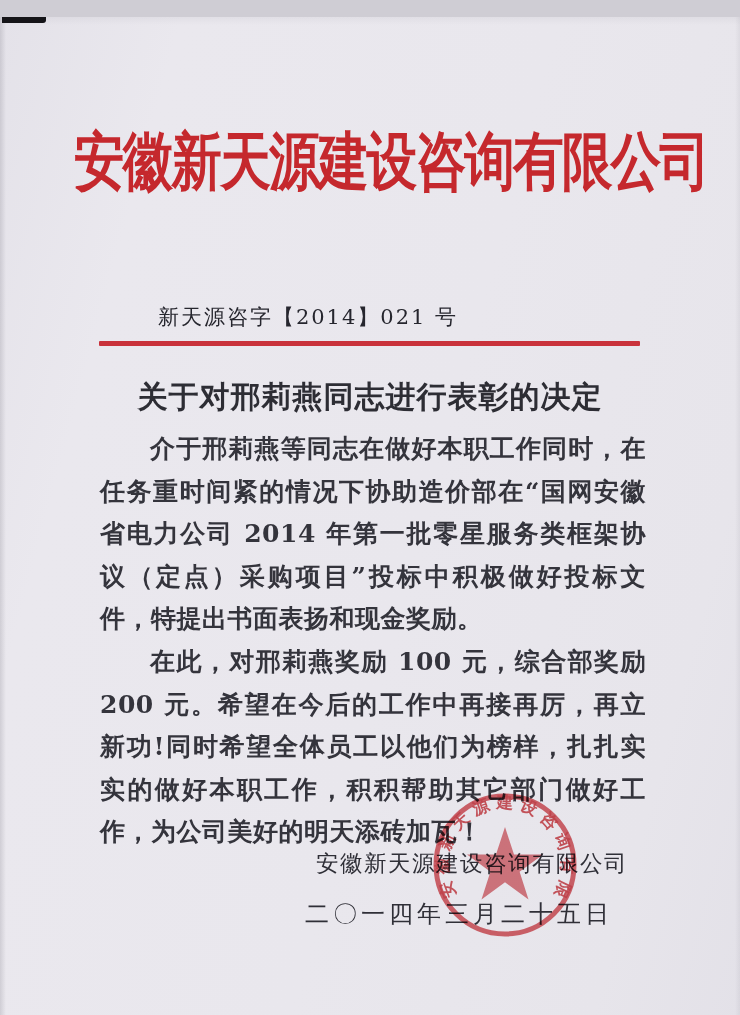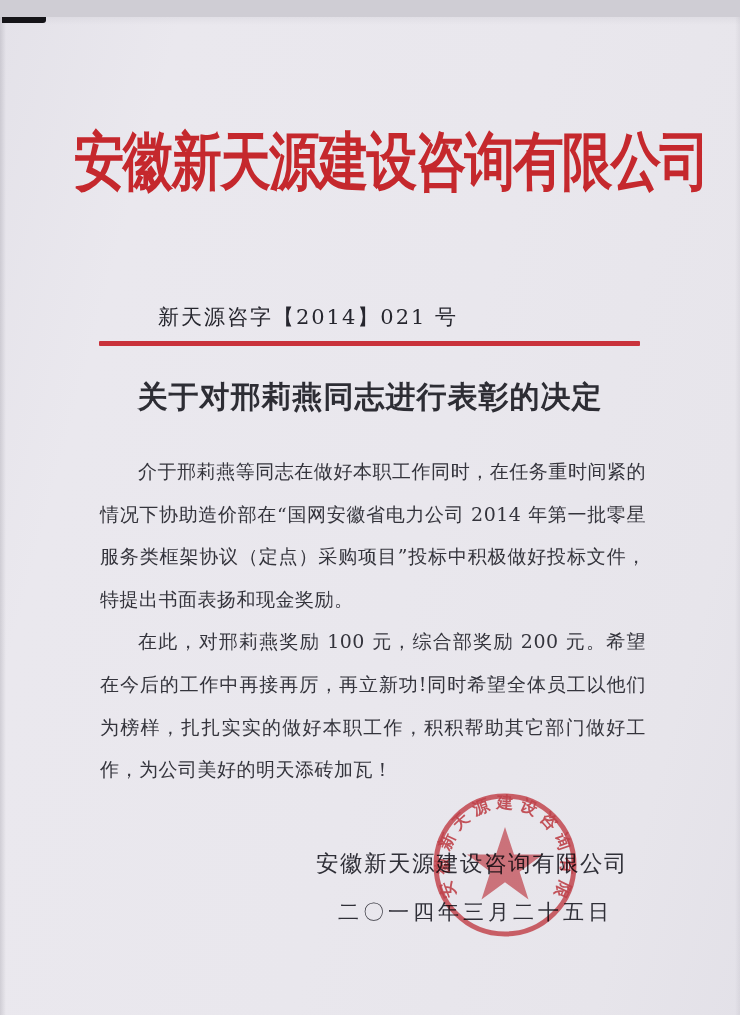--- a/index.html
+++ b/index.html
@@ -35,32 +35,32 @@
   }
   .divider{
     position:absolute;top:324px;left:99px;width:541px;height:5px;border-radius:1px;
   }
   .title{
     position:absolute;top:360px;left:0;width:740px;margin:0;
     text-align:center;font-size:30px;font-weight:bold;letter-spacing:1px;color:#2d2d34;
     font-family:"DejaVu Sans","Liberation Sans",sans-serif;
   }
   .body-text{
-    position:absolute;top:433px;left:100px;width:546px;
-    font-size:19px;line-height:42.6px;color:#34343c;
-    text-align:justify;letter-spacing:.5px;
+    position:absolute;top:411px;left:100px;width:546px;
+    font-size:25px;line-height:42.6px;color:#34343c;
+    text-align:justify;letter-spacing:.5px;font-weight:bold;
   }
   .body-text p{margin:0;text-indent:2em;}
   .signature{
     position:absolute;top:831px;right:112px;
     font-size:22.5px;letter-spacing:1.5px;color:#2f2f37;white-space:nowrap;
   }
   .sign-date{
     position:absolute;top:881px;right:127px;
-    font-size:21px;letter-spacing:4px;color:#2f2f37;white-space:nowrap;
+    font-size:24px;letter-spacing:4px;color:#2f2f37;white-space:nowrap;
   }
   .seal{
     position:absolute;top:762px;left:419px;width:172px;height:172px;
     mix-blend-mode:multiply;opacity:.93;filter:blur(.4px);
   }
   .seal svg{display:block;width:100%;height:100%;}
   .seal text{
     font-family:"DejaVu Sans","Liberation Sans",sans-serif;
     font-size:16.5px;font-weight:bold;letter-spacing:6px;
   }

